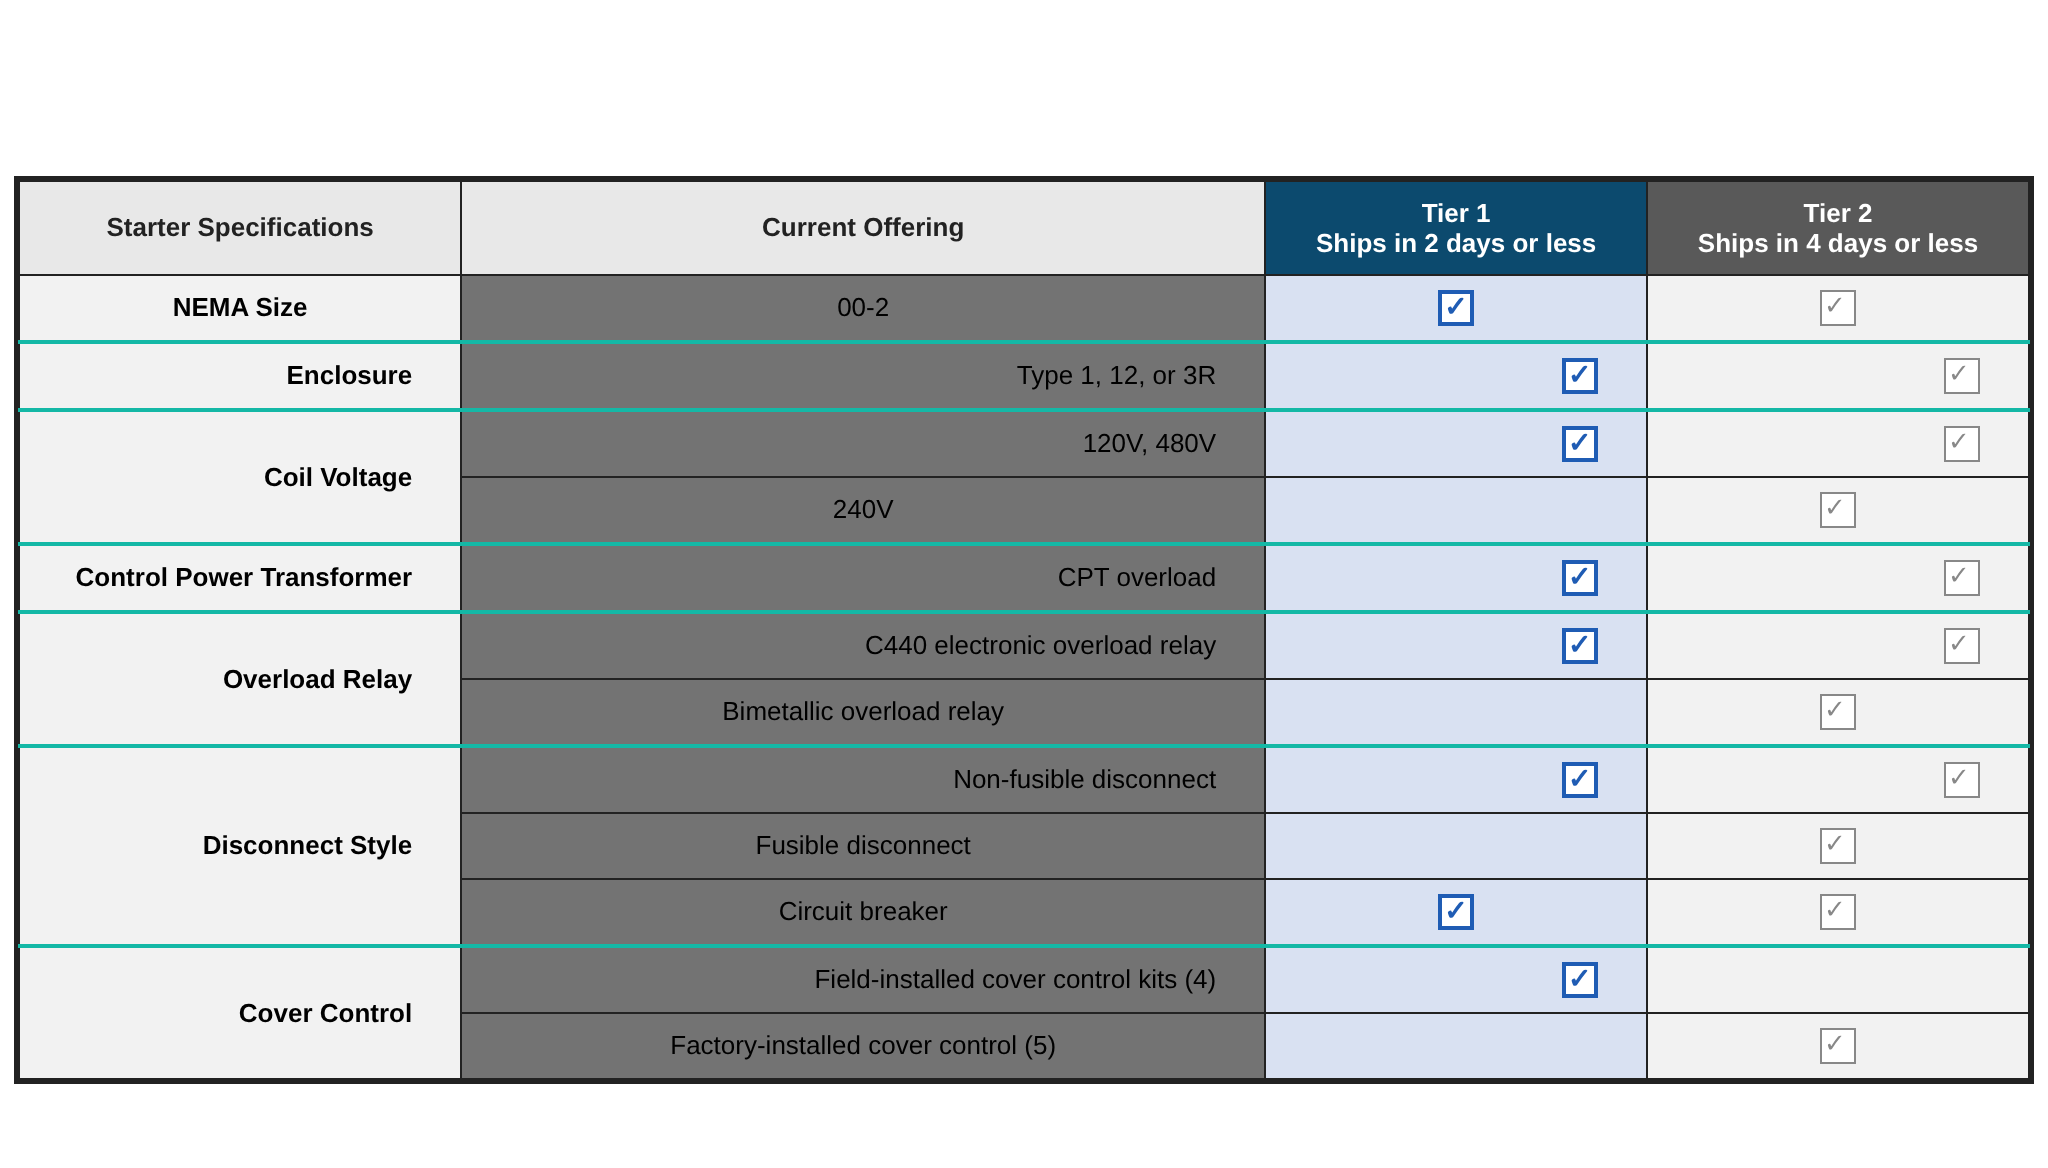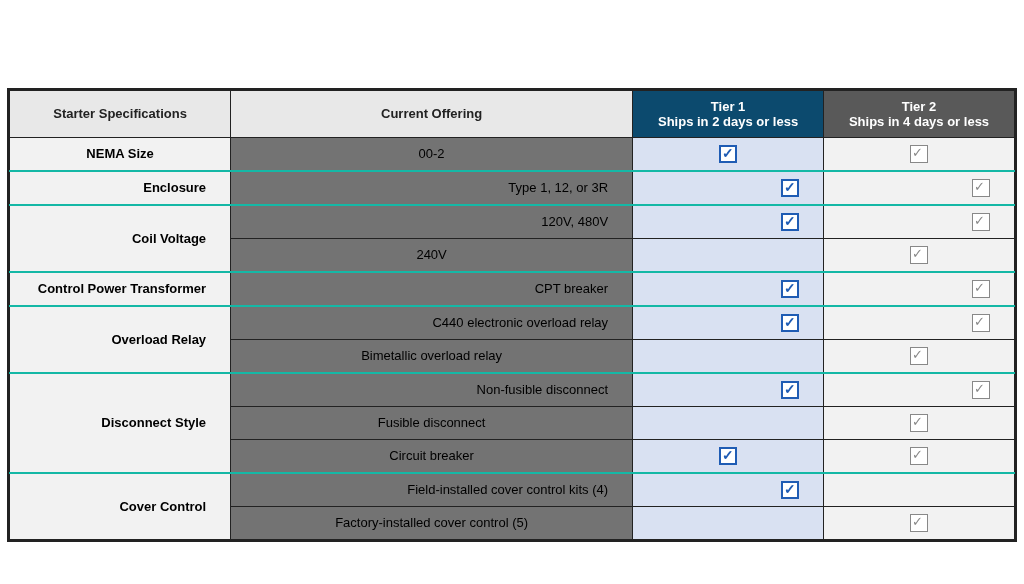--- a/index.html
+++ b/index.html
@@ -167,21 +167,21 @@
           <td class="td-tier1"><span class="check-blue"></span></td>
           <td class="td-tier2"><span class="check-gray"></span></td>
         </tr>
         <tr>
           <td class="td-offering">240V</td>
           <td class="td-tier1"></td>
           <td class="td-tier2"><span class="check-gray"></span></td>
         </tr>
         <tr class="row-border-top">
           <td class="td-spec" rowspan="1">Control Power Transformer</td>
-          <td class="td-offering">CPT breaker</td>
+          <td class="td-offering">CPT overload</td>
           <td class="td-tier1"><span class="check-blue"></span></td>
           <td class="td-tier2"><span class="check-gray"></span></td>
         </tr>
         <tr class="row-border-top">
           <td class="td-spec" rowspan="2">Overload Relay</td>
           <td class="td-offering">C440 electronic overload relay</td>
           <td class="td-tier1"><span class="check-blue"></span></td>
           <td class="td-tier2"><span class="check-gray"></span></td>
         </tr>
         <tr>

